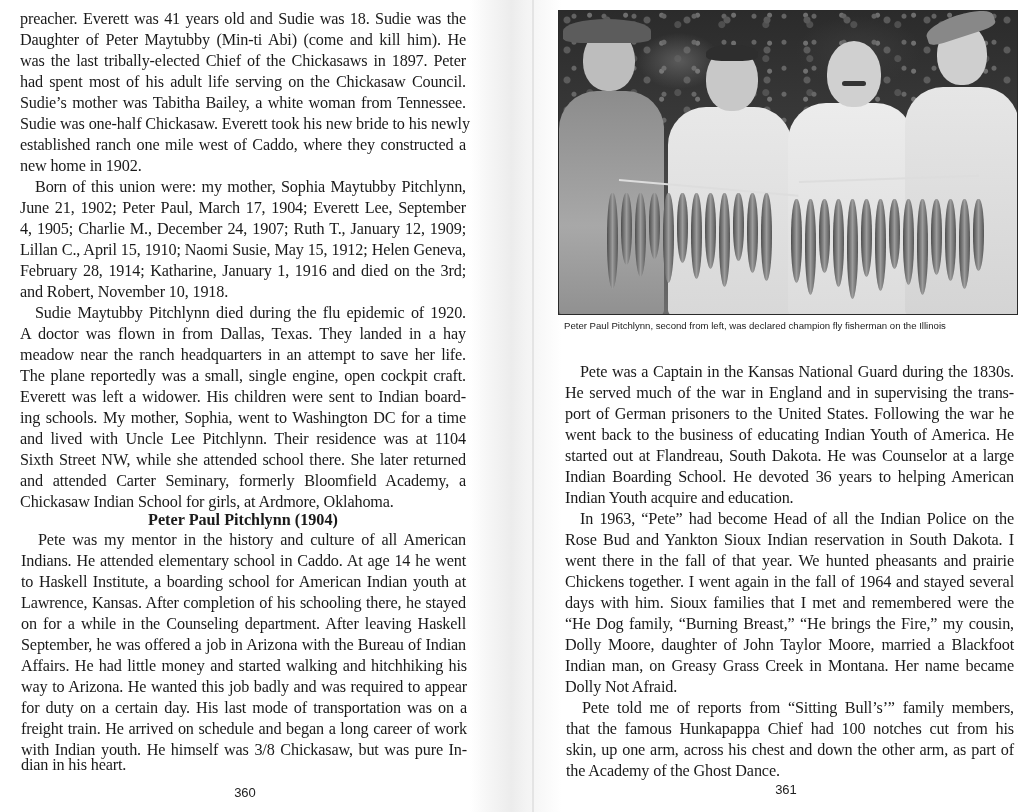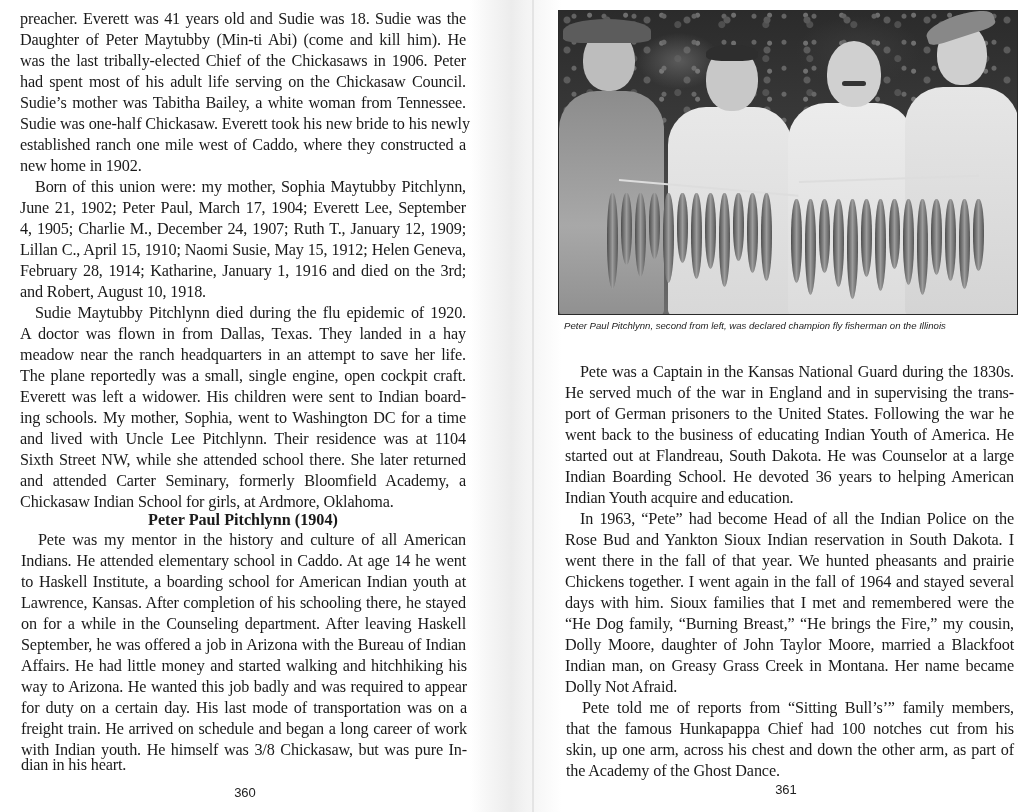--- a/index.html
+++ b/index.html
@@ -66,50 +66,50 @@
   }
   .fish-row { position: absolute; display: flex; gap: 3px; align-items: flex-start; }
   .fish {
     width: 11px; border-radius: 45% 45% 50% 50%;
     background: linear-gradient(to right, #4c4c4c, #9c9c9c 50%, #555);
   }
 
   .caption {
     position: absolute; left: 564px; width: 452px;
     font-family: "Liberation Sans", "DejaVu Sans", sans-serif;
-    font-style: italic; font-size: 9.6px; line-height: 12px; color: #222;
+    font-size: 9.6px; line-height: 12px; color: #222;
     white-space: nowrap;
   }
 </style>
 </head>
 <body>
 
 <div class="spread">
   <div class="page page-left"></div>
   <div class="page page-right"></div>
   <div class="gutter"></div>
   <div class="gutter-edge"></div>
 
   <div id="left-text">
 
     <div class="line" style="left:20px;top:10px;width:446px">preacher. Everett was 41 years old and Sudie was 18. Sudie was the</div>
     <div class="line" style="left:20px;top:31px;width:446px">Daughter of Peter Maytubby (Min-ti Abi) (come and kill him). He</div>
-    <div class="line" style="left:20px;top:52px;width:446px">was the last tribally-elected Chief of the Chickasaws in 1906. Peter</div>
+    <div class="line" style="left:20px;top:52px;width:446px">was the last tribally-elected Chief of the Chickasaws in 1897. Peter</div>
     <div class="line" style="left:20px;top:73px;width:446px">had spent most of his adult life serving on the Chickasaw Council.</div>
     <div class="line" style="left:20px;top:94px;width:446px">Sudie’s mother was Tabitha Bailey, a white woman from Tennessee.</div>
     <div class="line" style="left:20px;top:115px;width:446px">Sudie was one-half Chickasaw. Everett took his new bride to his newly</div>
     <div class="line" style="left:20px;top:136px;width:446px">established ranch one mile west of Caddo, where they constructed a</div>
     <div class="line last" style="left:20px;top:157px;width:446px">new home in 1902.</div>
 
     <div class="line" style="left:35px;top:178px;width:431px">Born of this union were: my mother, Sophia Maytubby Pitchlynn,</div>
     <div class="line" style="left:20px;top:199px;width:446px">June 21, 1902; Peter Paul, March 17, 1904; Everett Lee, September</div>
     <div class="line" style="left:20px;top:220px;width:446px">4, 1905; Charlie M., December 24, 1907; Ruth T., January 12, 1909;</div>
     <div class="line" style="left:20px;top:241px;width:446px">Lillan C., April 15, 1910; Naomi Susie, May 15, 1912; Helen Geneva,</div>
     <div class="line" style="left:20px;top:262px;width:446px">February 28, 1914; Katharine, January 1, 1916 and died on the 3rd;</div>
-    <div class="line last" style="left:20px;top:283px;width:446px">and Robert, August 10, 1918.</div>
+    <div class="line last" style="left:20px;top:283px;width:446px">and Robert, November 10, 1918.</div>
 
     <div class="line" style="left:35px;top:304px;width:431px">Sudie Maytubby Pitchlynn died during the flu epidemic of 1920.</div>
     <div class="line" style="left:20px;top:325px;width:446px">A doctor was flown in from Dallas, Texas. They landed in a hay</div>
     <div class="line" style="left:20px;top:346px;width:446px">meadow near the ranch headquarters in an attempt to save her life.</div>
     <div class="line" style="left:20px;top:367px;width:446px">The plane reportedly was a small, single engine, open cockpit craft.</div>
     <div class="line" style="left:20px;top:388px;width:446px">Everett was left a widower. His children were sent to Indian board-</div>
     <div class="line" style="left:20px;top:409px;width:446px">ing schools. My mother, Sophia, went to Washington DC for a time</div>
     <div class="line" style="left:20px;top:430px;width:446px">and lived with Uncle Lee Pitchlynn. Their residence was at 1104</div>
     <div class="line" style="left:20px;top:451px;width:446px">Sixth Street NW, while she attended school there. She later returned</div>
     <div class="line" style="left:20px;top:472px;width:446px">and attended Carter Seminary, formerly Bloomfield Academy, a</div>

